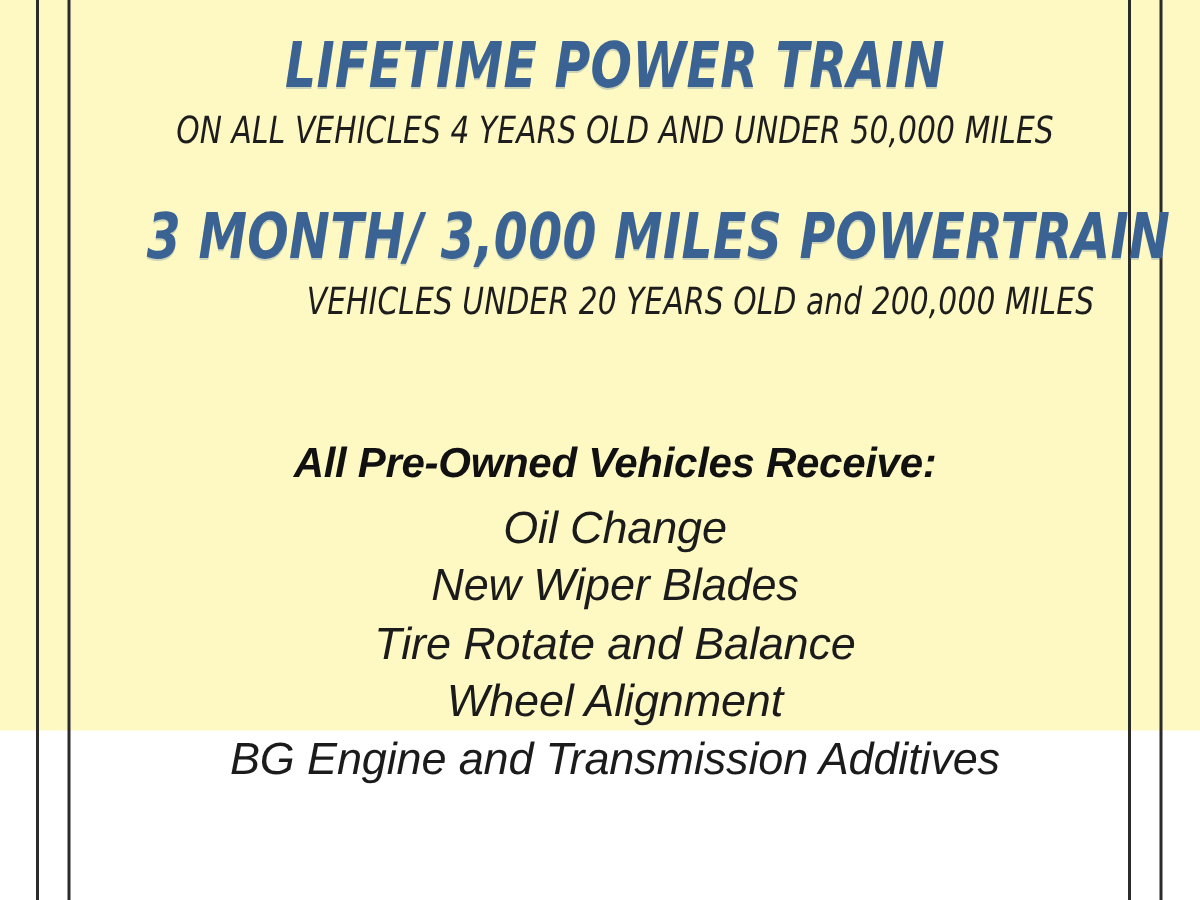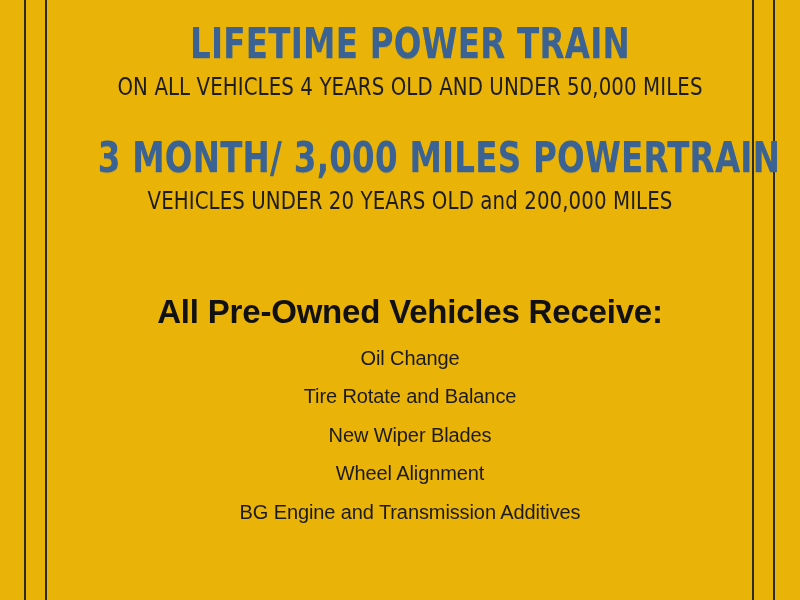--- a/index.html
+++ b/index.html
@@ -11,23 +11,24 @@
     width: 800px;
     height: 600px;
     background: #ffffff;
     font-family: "Liberation Sans", sans-serif;
     overflow: hidden;
   }
 
   .flyer {
     position: relative;
     width: 800px;
-    height: 600px;
-    background: #eab308;
+    height: 487px;
+    background: #fef9c3;
     box-sizing: border-box;
+    font-style: italic;
   }
 
   
   .rule {
     position: absolute;
     top: 0;
     height: 600px;
     width: 2px;
     background: #2b2b2b;
   }
@@ -43,21 +44,21 @@
     top: 0;
     bottom: 0;
     text-align: center;
   }
 
   
   .warranty-block {
     width: 100%;
   }
   .warranty-block.first  { padding-top: 23px; }
-  .warranty-block.second { padding-top: 36px; }
+  .warranty-block.second { padding-top: 36px; text-align: right; }
 
   .headline {
     color: #3a6293;
     font-family: "Liberation Sans Narrow", "DejaVu Sans Condensed", "Liberation Sans", sans-serif;
     font-weight: 700;
     font-size: 42px;
     line-height: 1.02;
     letter-spacing: 0.3px;
     transform: scaleX(0.86);
     transform-origin: center center;
@@ -80,36 +81,36 @@
   }
 
   
   .services {
     margin-top: 80px;
   }
   .services-title {
     color: #111111;
     font-family: "Liberation Sans", sans-serif;
     font-weight: 700;
-    font-size: 33px;
+    font-size: 28px;
     line-height: 1.0;
     letter-spacing: -0.2px;
     margin: 0 0 11px 0;
     white-space: nowrap;
   }
   .services-list {
     list-style: none;
     margin: 0;
     padding: 0;
   }
   .services-list li {
     color: #1b1b1b;
     font-family: "Liberation Sans", sans-serif;
     font-weight: 400;
-    font-size: 20px;
+    font-size: 30px;
     line-height: 38.5px;
     letter-spacing: -0.1px;
     white-space: nowrap;
   }
 </style>
 </head>
 <body>
 
 <div class="flyer">
 
@@ -127,21 +128,21 @@
 
     <section class="warranty-block second">
       <h1 class="headline">3 MONTH/ 3,000 MILES POWERTRAIN</h1>
       <p class="subline">VEHICLES UNDER 20 YEARS OLD and 200,000 MILES</p>
     </section>
 
     <section class="services">
       <h2 class="services-title">All Pre-Owned Vehicles Receive:</h2>
       <ul class="services-list">
         <li>Oil Change</li>
+        <li>New Wiper Blades</li>
         <li>Tire Rotate and Balance</li>
-        <li>New Wiper Blades</li>
         <li>Wheel Alignment</li>
         <li>BG Engine and Transmission Additives</li>
       </ul>
     </section>
 
   </div>
 </div>
 
 </body></html>

